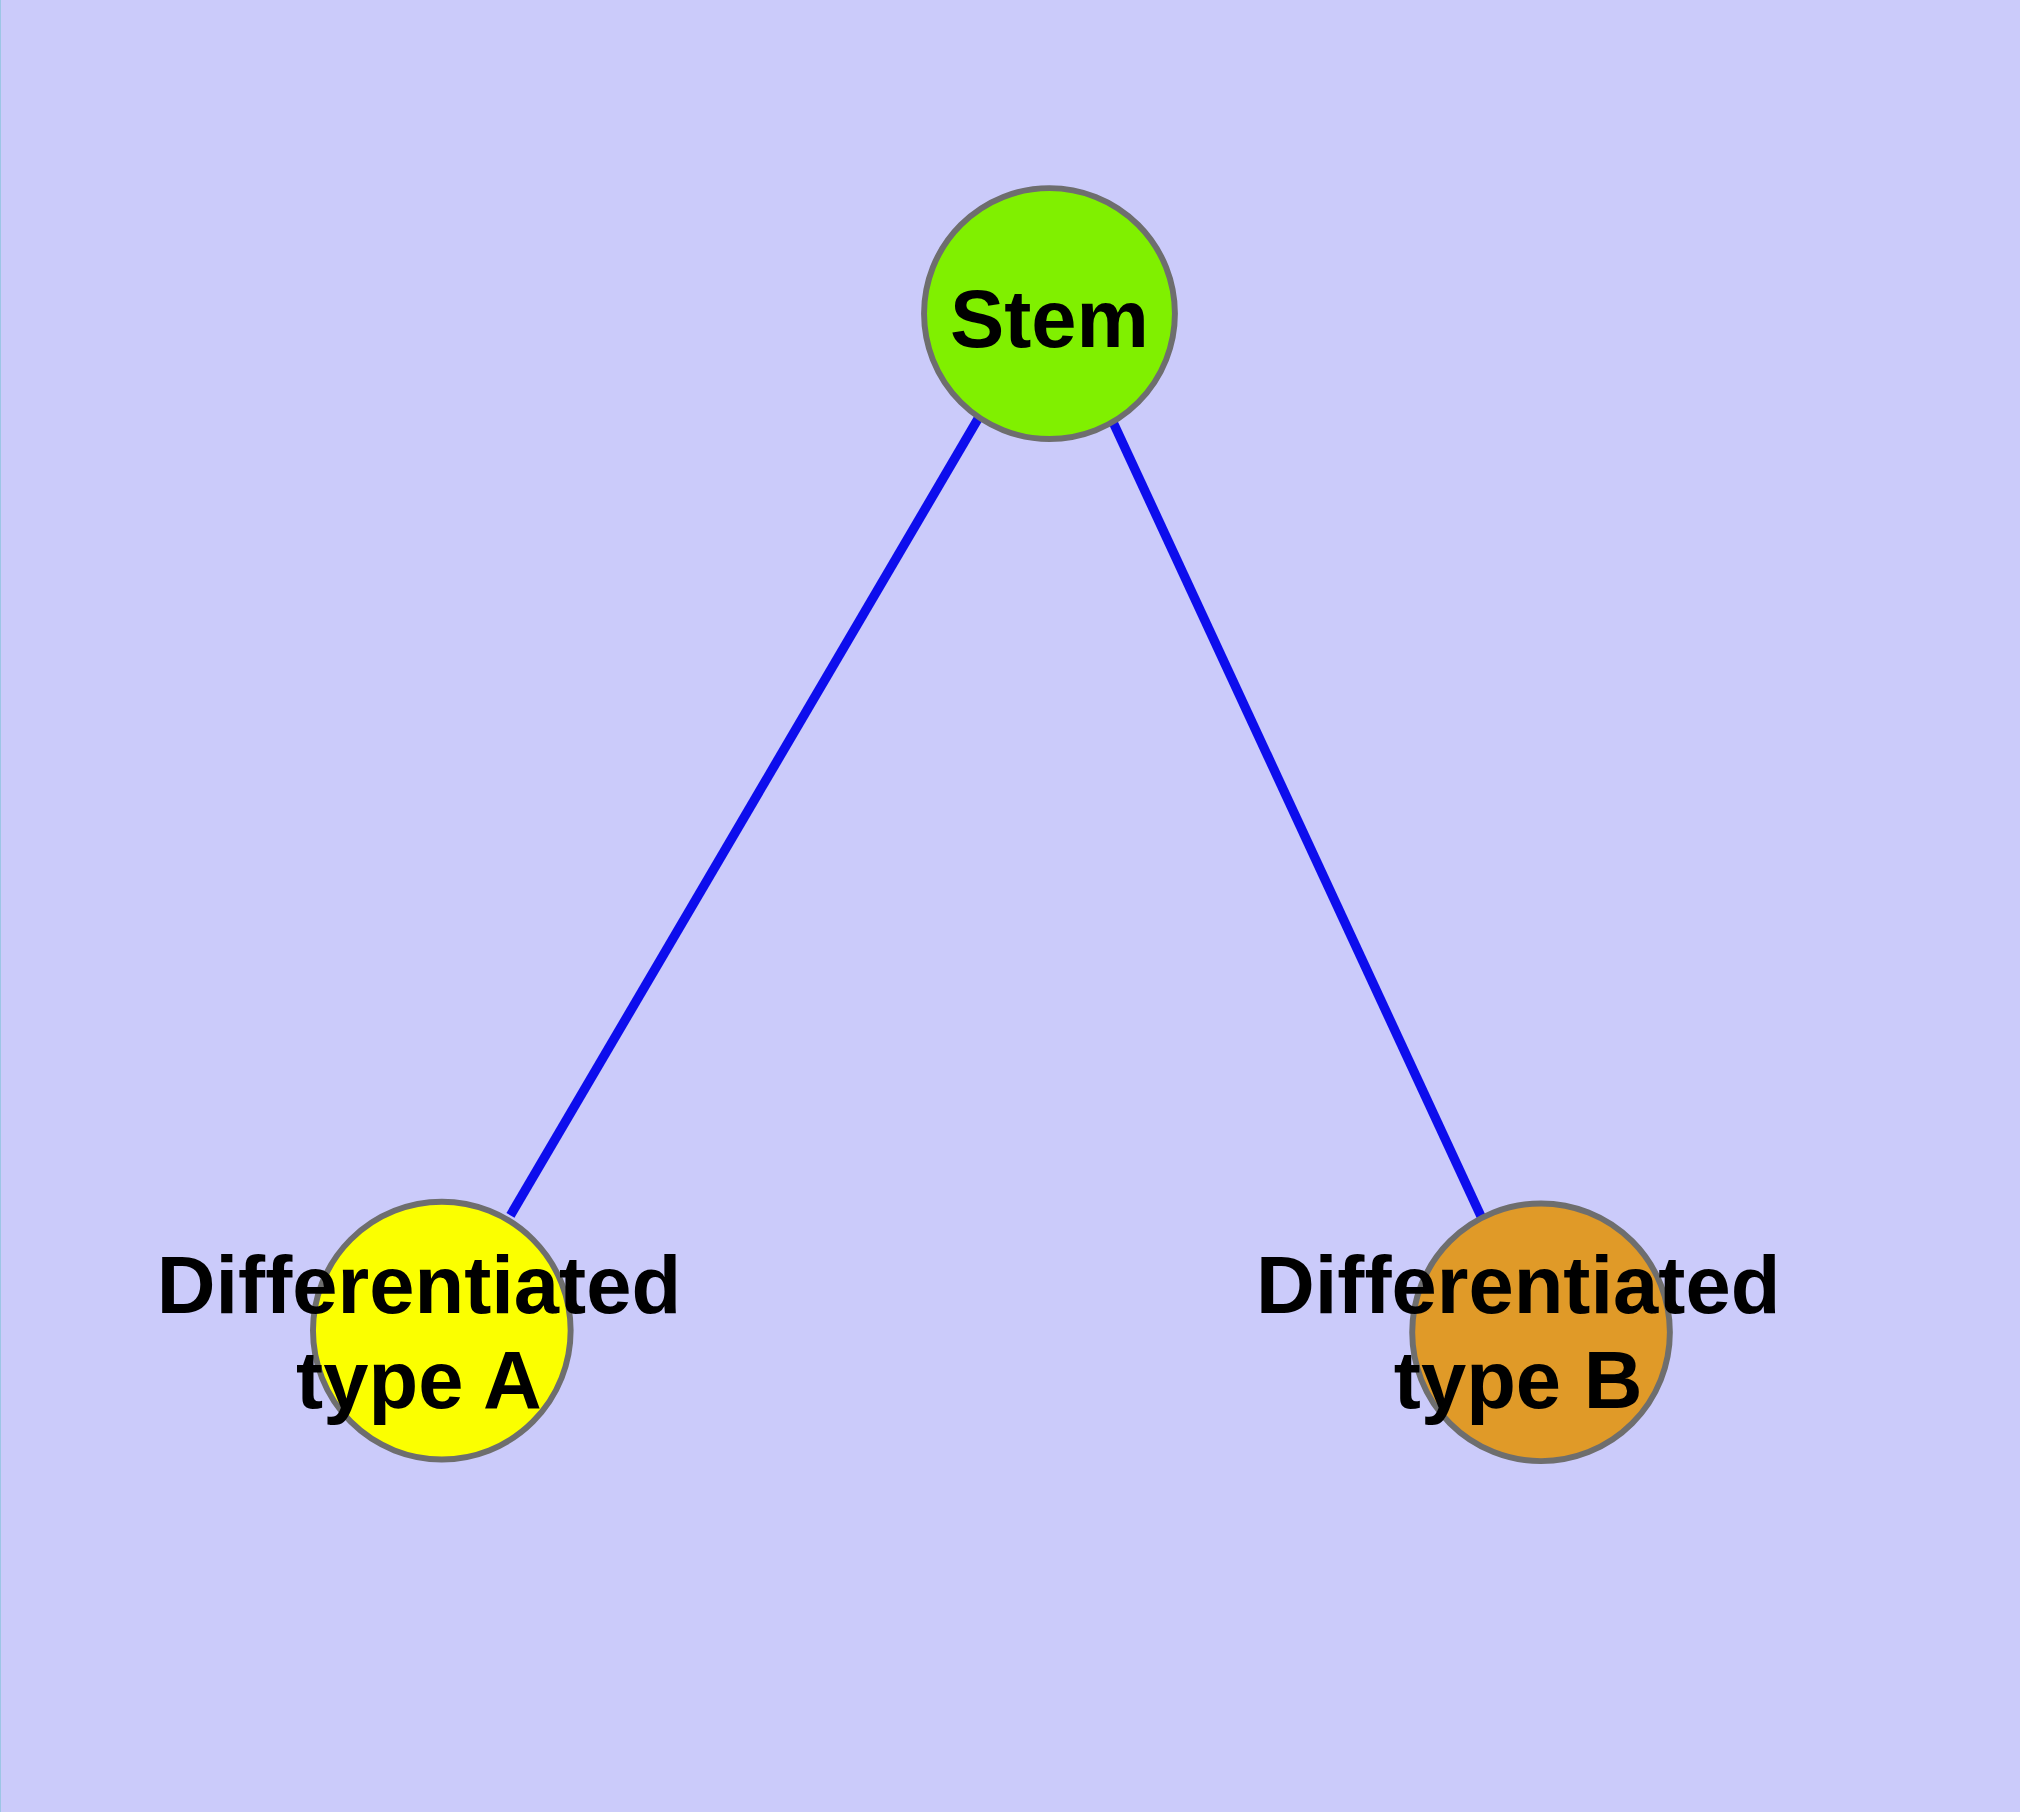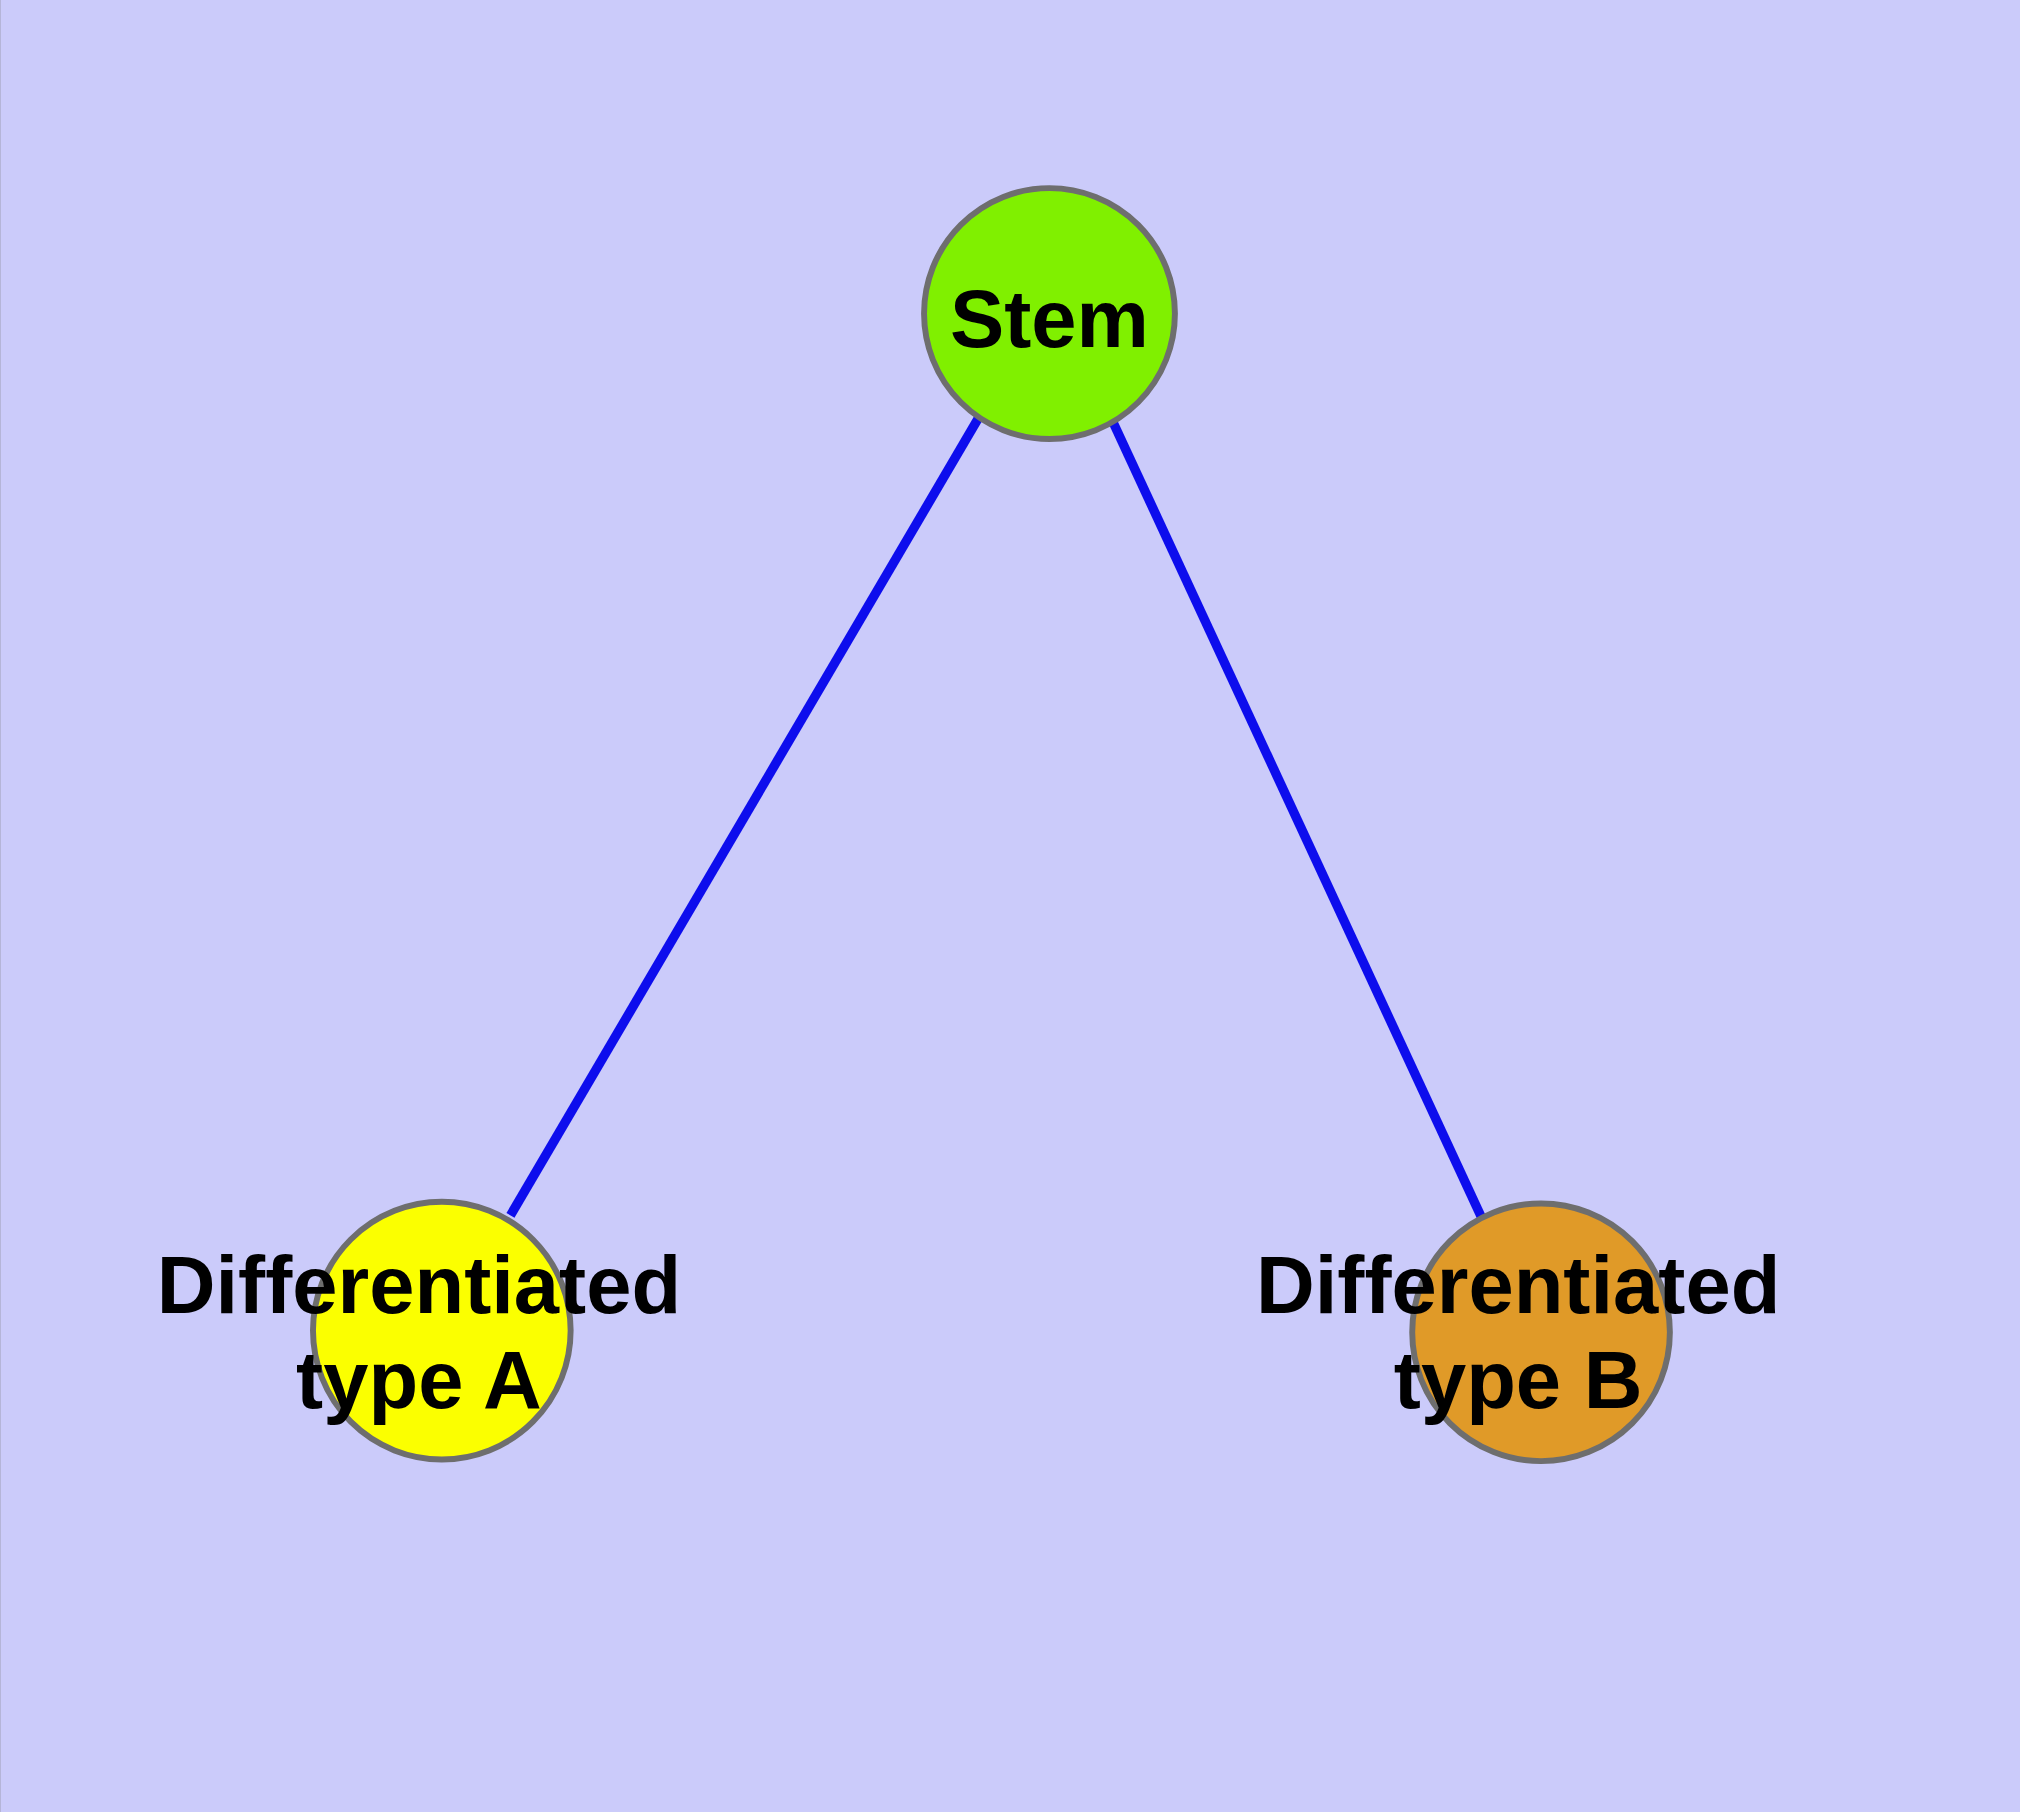--- a/index.html
+++ b/index.html
@@ -10,21 +10,21 @@
   body {
     width: 2021px;
     height: 1812px;
     overflow: hidden;
     font-family: "Liberation Sans", sans-serif;
   }
   #diagram-root {
     position: relative;
     width: 2021px;
     height: 1812px;
-    background: #737373;
+    background: #14b8a6;
   }
   #graph-canvas {
     position: absolute;
     left: 0;
     top: 0;
     width: 2021px;
     height: 1812px;
     display: block;
   }
   .node-label-text {

